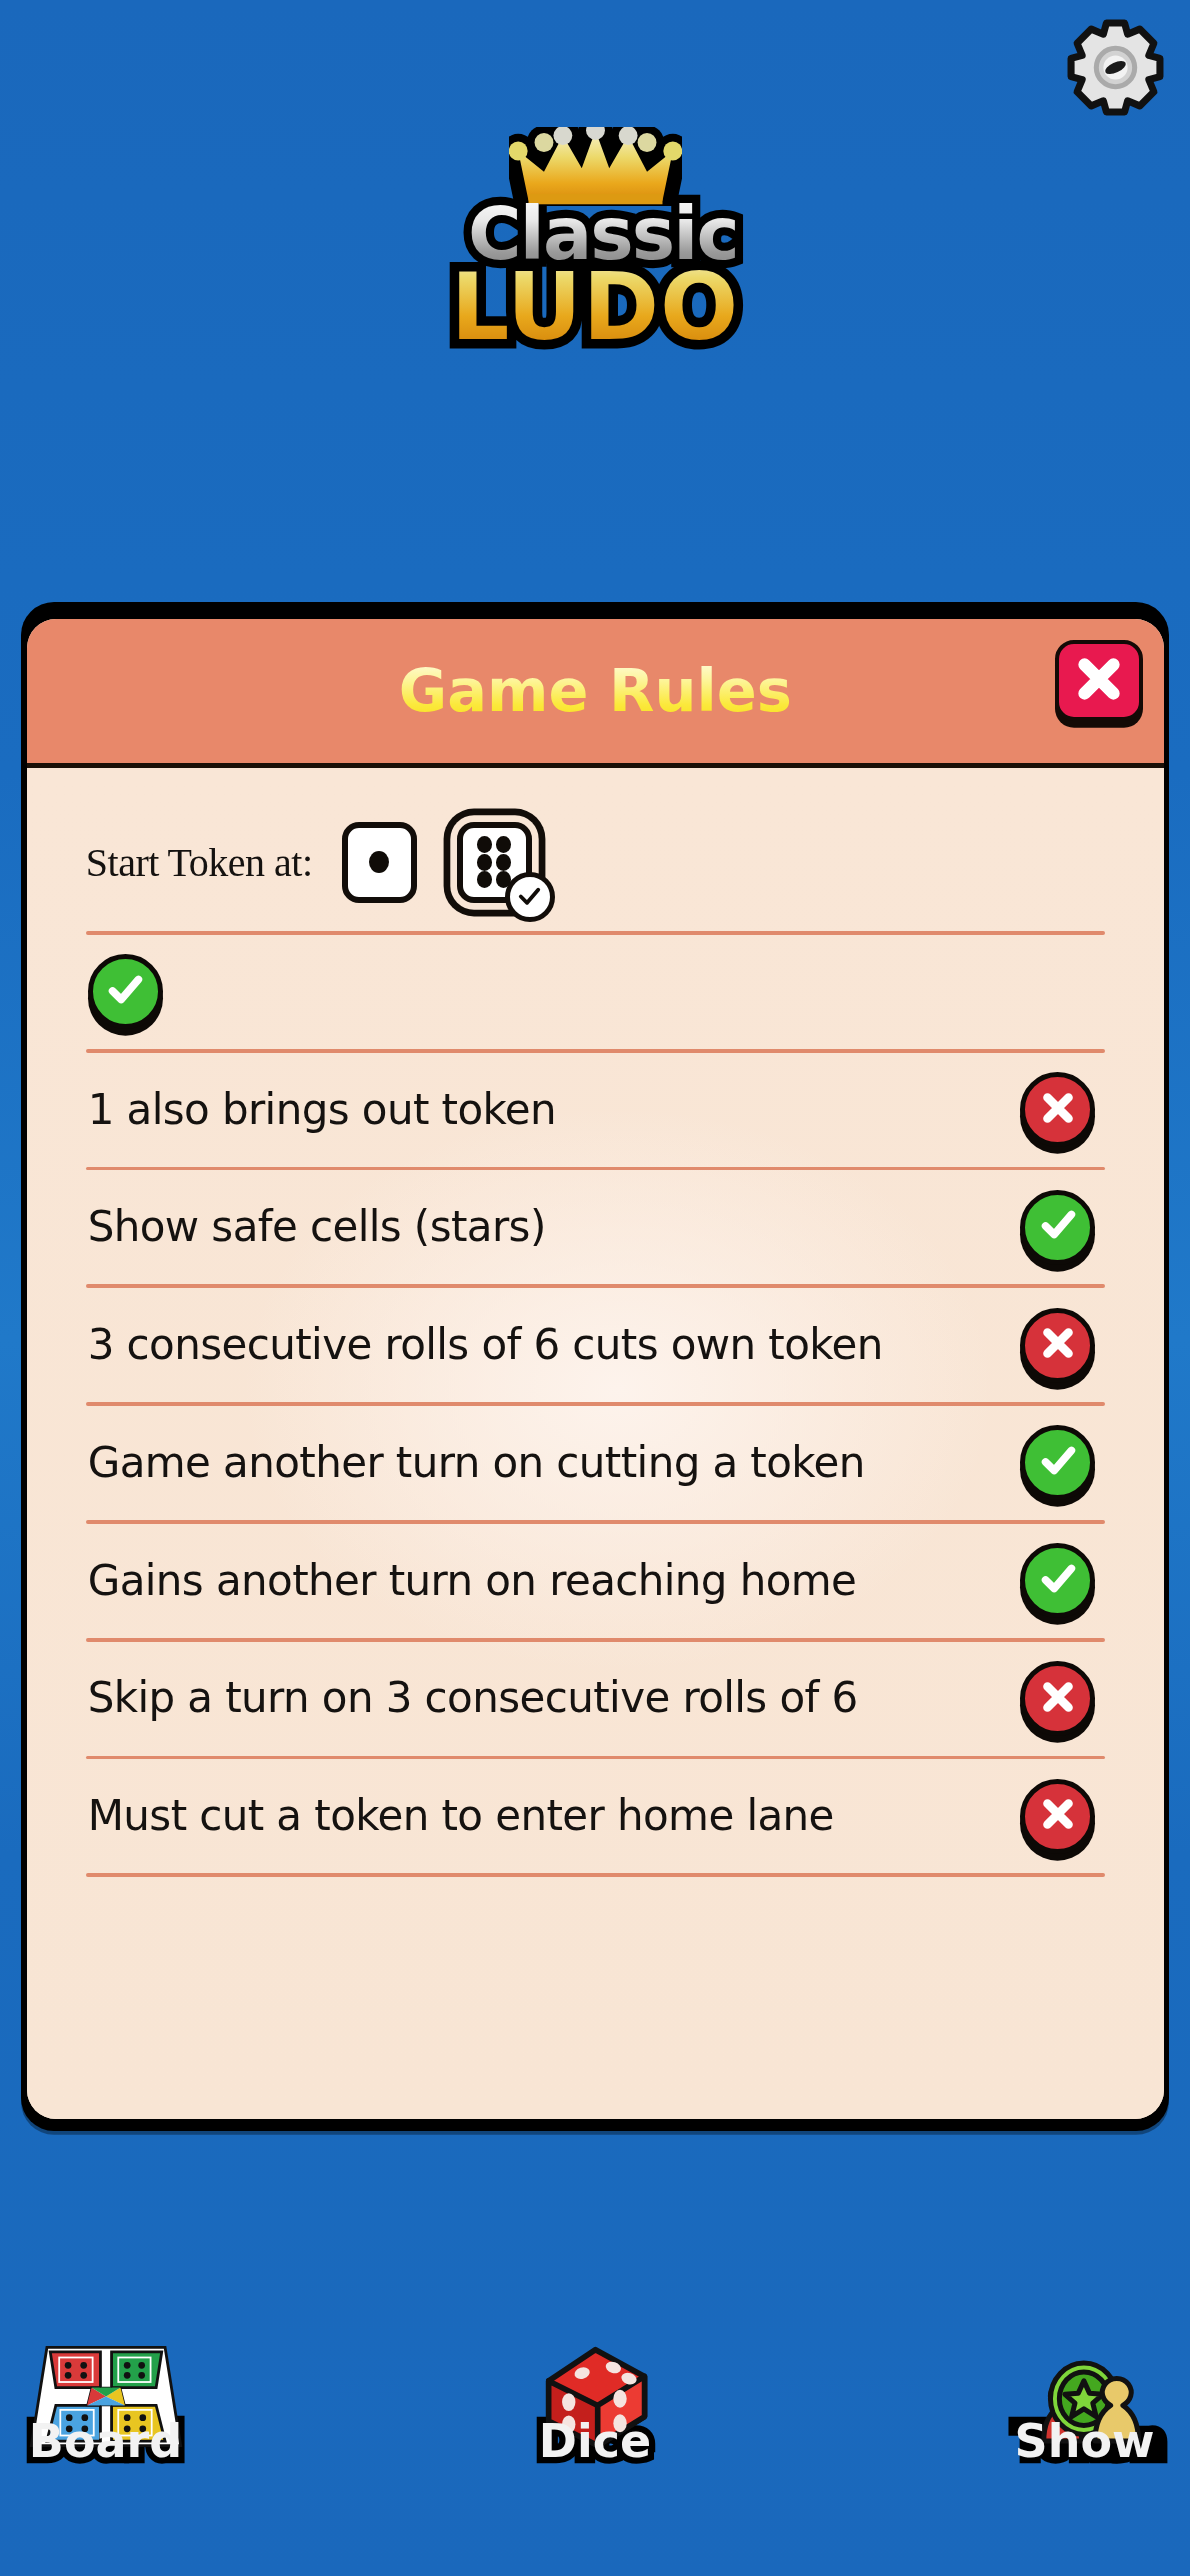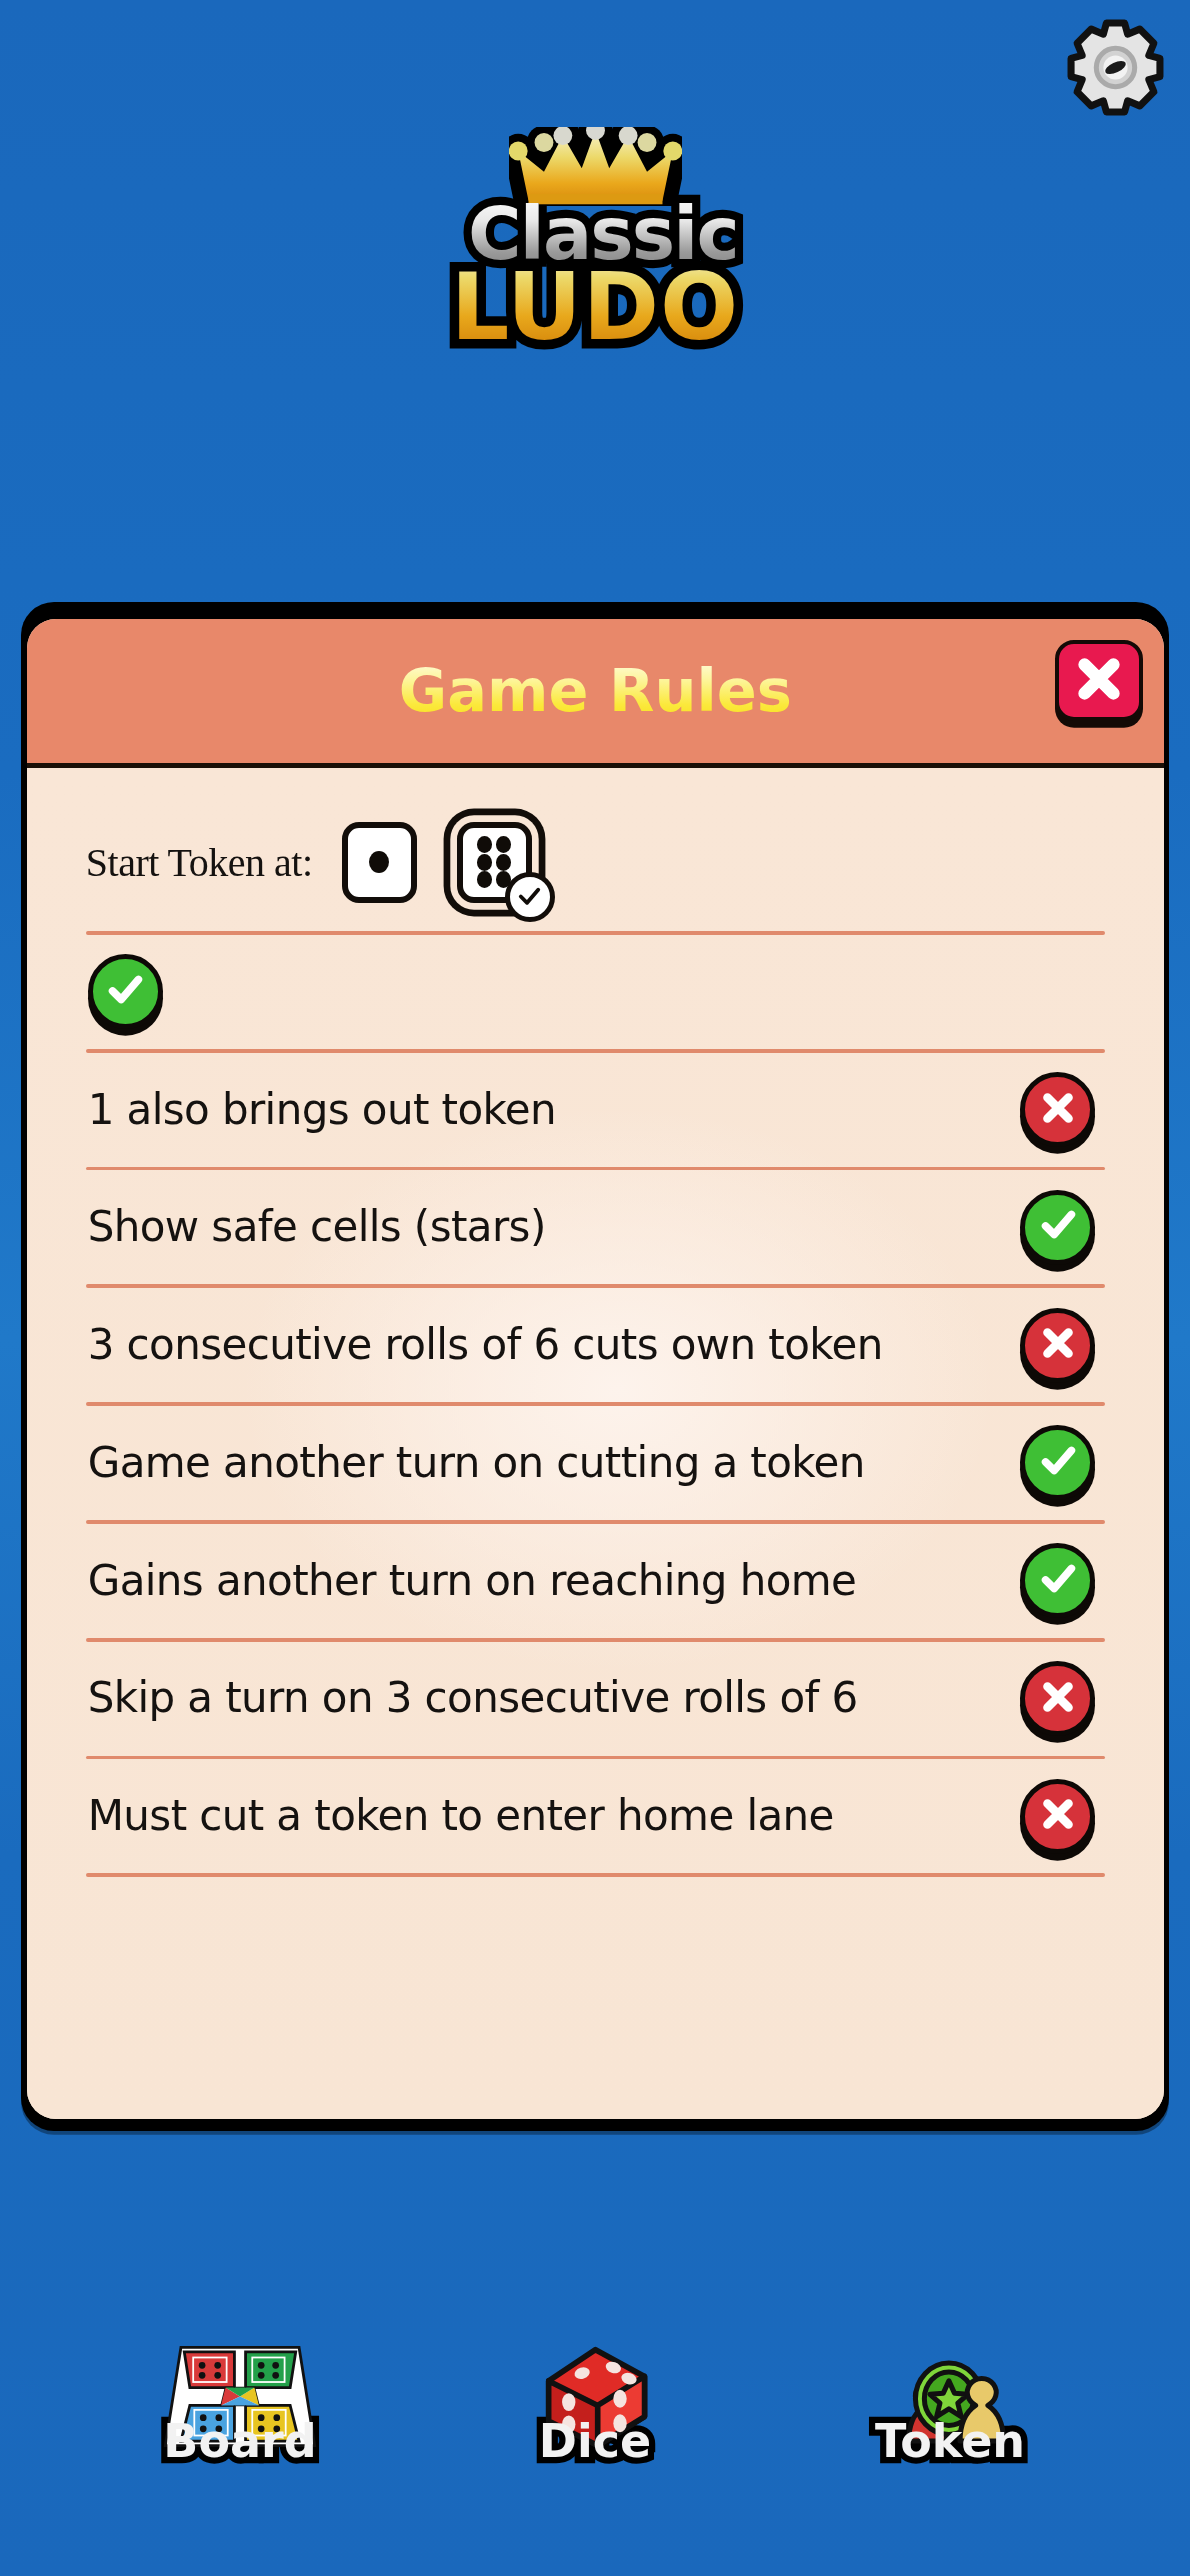--- a/index.html
+++ b/index.html
@@ -303,21 +303,21 @@
   .rule-toggle.off { background: #d6323a; }
   .rule-toggle svg { width: 44px; height: 44px; }
 
   
   .bottom-nav {
     position: absolute;
     left: 0;
     bottom: 111px;
     width: 100%;
     display: flex;
-    justify-content: center;
+    justify-content: space-between;
     align-items: flex-end;
     gap: 144px;
   }
   .nav-item {
     width: 211px;
     display: flex;
     flex-direction: column;
     align-items: center;
     cursor: pointer;
   }
@@ -623,18 +623,18 @@
         <g stroke="#111" stroke-width="4.5" stroke-linejoin="round">
           <path d="M26 88 C26 70 33 62 38 58 C32 54 30 47 34 41 C38 35 48 35 52 41 C56 47 54 54 48 58 C53 62 60 70 60 88 Z" fill="#d1342f"></path>
           <ellipse cx="62" cy="50" rx="30" ry="32" fill="#7fd63a"></ellipse>
           <ellipse cx="62" cy="50" rx="22" ry="24" fill="#44a81f"></ellipse>
           <path d="M62 34 L67 45 L79 46 L70 54 L73 66 L62 59 L51 66 L54 54 L45 46 L57 45 Z" fill="#7fd63a"></path>
           <path d="M72 88 C72 68 80 60 86 56 C79 52 76 44 81 37 C86 30 97 30 102 37 C107 44 104 52 97 56 C103 60 111 68 111 88 Z" fill="#e8c96a"></path>
         </g>
       </svg>
     </div>
     <span class="nav-label-wrap" data-txt="Token">
-      <span class="nav-label">Token</span>
+      <span class="nav-label">Show</span>
     </span>
   </div>
 
 </div>
 
 
 </body></html>

